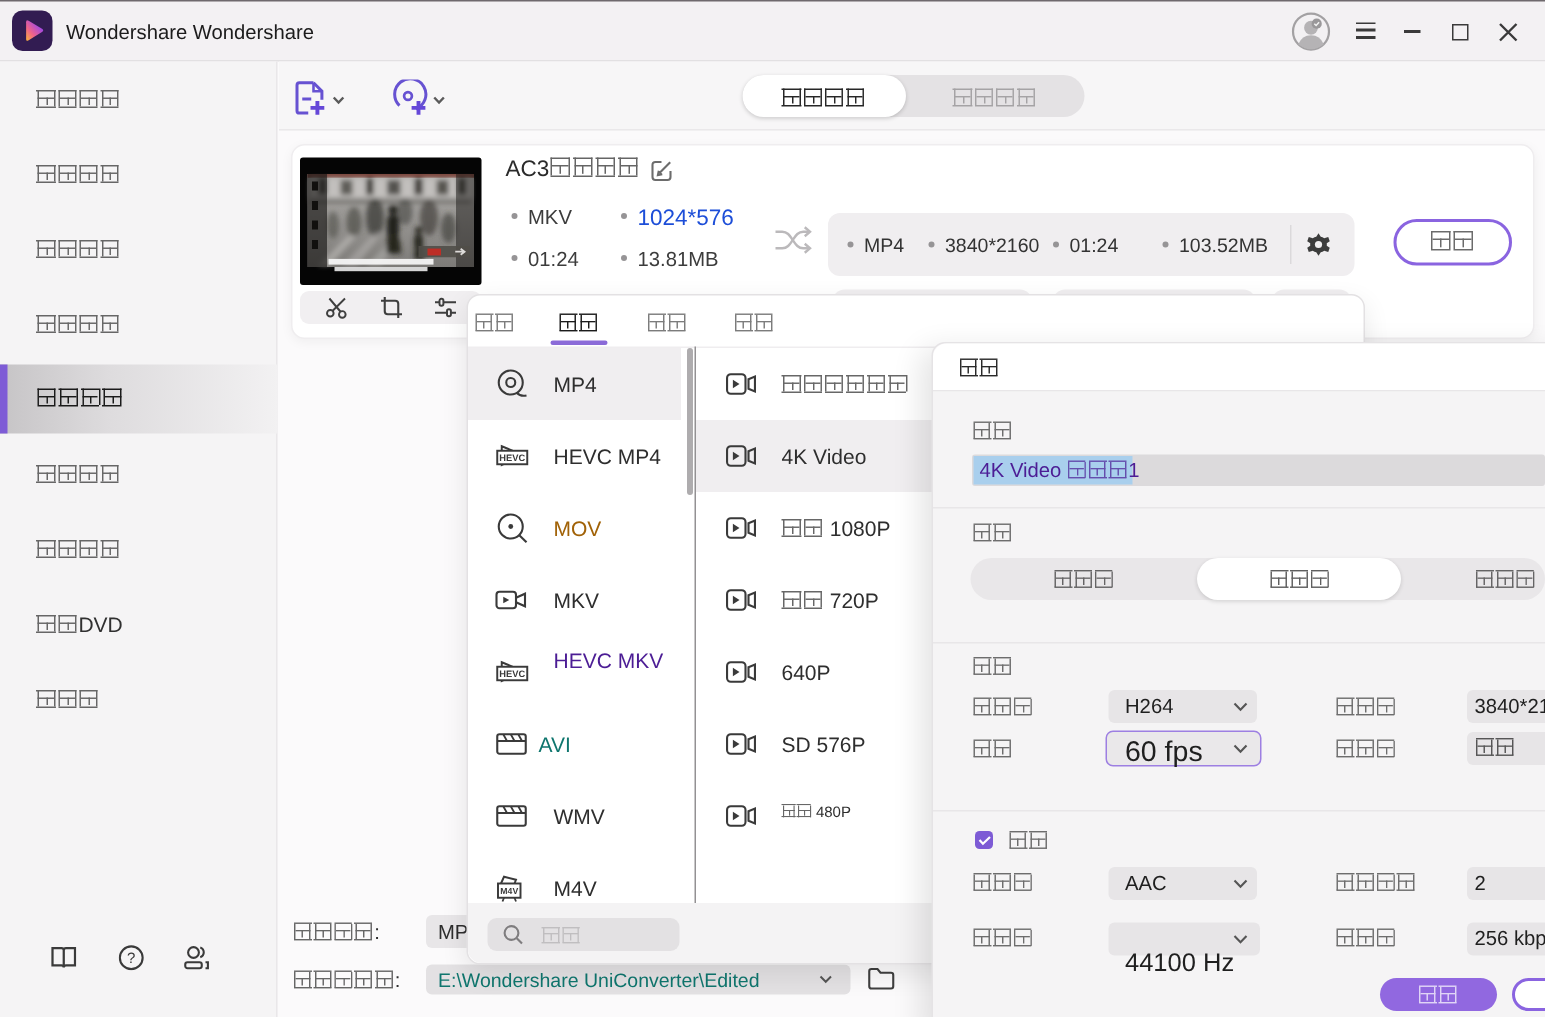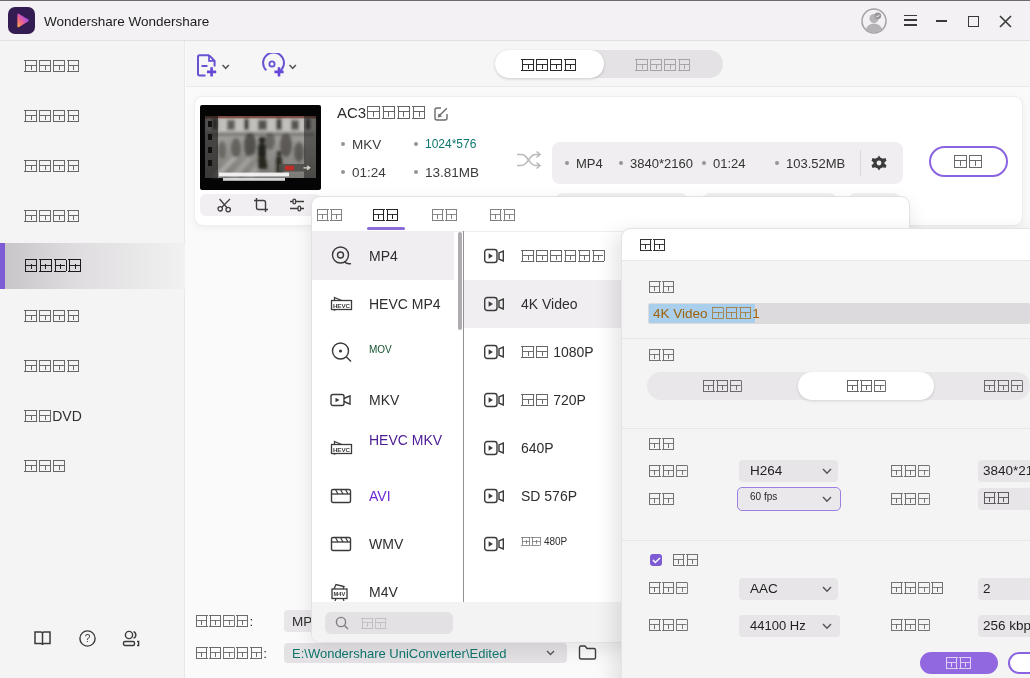--- a/index.html
+++ b/index.html
@@ -179,21 +179,21 @@
 
 <div class="t" style="left:337px;top:104px;font-size:15px;color:#2b2b2b">AC3<i class="c"></i><i class="c"></i><i class="c"></i><i class="c"></i></div>
 <svg class="abs" style="left:433px;top:105px" width="17" height="17" viewBox="0 0 17 17">
     <path d="M8 3 H4 Q2 3 2 5 V13 Q2 15 4 15 H12 Q14 15 14 13 V9" fill="none" stroke="#6c6c6c" stroke-width="1.4"></path>
     <path d="M6.5 10.5 L13.8 3.2 M6.2 8.8 l-0.6 2.9 2.9-.6" fill="none" stroke="#6c6c6c" stroke-width="1.4"></path>
   </svg>
 
 <div class="dot" style="left:341px;top:142px"></div>
 <div class="t" style="left:352px;top:137px;font-size:13.5px;color:#3c3c3c">MKV</div>
 <div class="dot" style="left:414px;top:142px"></div>
-<div class="t" style="left:425px;top:137px;font-size:12px;color:#0f766e">1024*576</div>
+<div class="t" style="left:425px;top:137px;font-size:15px;color:#1d4ed8">1024*576</div>
 <div class="dot" style="left:341px;top:170px"></div>
 <div class="t" style="left:352px;top:165px;font-size:13.5px;color:#3c3c3c">01:24</div>
 <div class="dot" style="left:414px;top:170px"></div>
 <div class="t" style="left:425px;top:165px;font-size:13.5px;color:#3c3c3c">13.81MB</div>
 
 <svg class="abs" style="left:516px;top:150px" width="26" height="20" viewBox="0 0 26 20">
     <path d="M1 4.5 h4.5 c3.5 0 5 2.5 7 5.5 c2 3 3.5 5.5 7 5.5 h4" fill="none" stroke="#bbb9bb" stroke-width="1.6"></path>
     <path d="M1 15.5 h4.5 c3.5 0 5 -2.5 7 -5.5 c2 -3 3.5 -5.5 7 -5.5 h4" fill="none" stroke="#bbb9bb" stroke-width="1.6"></path>
     <path d="M20.5 1.5 l3.5 3 -3.5 3 M20.5 12.5 l3.5 3 -3.5 3" fill="none" stroke="#bbb9bb" stroke-width="1.6"></path>
   </svg>
@@ -258,39 +258,39 @@
     <path d="M4.5 4.5 L19 10.5 L4.5 17 Z" fill="none" stroke="#3a3a3a" stroke-width="1.3"></path>
     <rect x="1.5" y="7.5" width="20" height="9" fill="#fff" stroke="#3a3a3a" stroke-width="1.3"></rect>
     <text x="11.5" y="14.6" font-size="6.2" text-anchor="middle" fill="#3a3a3a" font-family="Liberation Sans" font-weight="bold">HEVC</text>
   </svg>
 <div class="t" style="left:369px;top:296px;font-size:14px;color:#2e2e2e">HEVC MP4</div>
 <svg class="abs" style="left:330px;top:341px" width="22" height="22" viewBox="0 0 22 22">
     <circle cx="10.5" cy="10" r="8" fill="none" stroke="#3a3a3a" stroke-width="1.4"></circle>
     <circle cx="10.5" cy="10" r="1.6" fill="#3a3a3a"></circle>
     <path d="M16.2 15.8 L21 20.5" fill="none" stroke="#3a3a3a" stroke-width="1.4"></path>
   </svg>
-<div class="t" style="left:369px;top:344px;font-size:10px;color:#14532d">MOV</div>
+<div class="t" style="left:369px;top:344px;font-size:14px;color:#a16207">MOV</div>
 <svg class="abs" style="left:330px;top:389px" width="22" height="22" viewBox="0 0 22 22">
     <rect x="1" y="5.5" width="13" height="11" rx="2" fill="none" stroke="#3a3a3a" stroke-width="1.4"></rect>
     <path d="M14 9.5 L20 6.8 V15.2 L14 12.5" fill="none" stroke="#3a3a3a" stroke-width="1.4"></path>
     <path d="M5.5 8.8 L9.5 11 L5.5 13.2 Z" fill="#3a3a3a"></path>
   </svg>
 <div class="t" style="left:369px;top:392px;font-size:14px;color:#2e2e2e">MKV</div>
 <svg class="abs" style="left:330px;top:437px" width="24" height="22" viewBox="0 0 24 22">
     <path d="M4.5 4.5 L19 10.5 L4.5 17 Z" fill="none" stroke="#3a3a3a" stroke-width="1.3"></path>
     <rect x="1.5" y="7.5" width="20" height="9" fill="#fff" stroke="#3a3a3a" stroke-width="1.3"></rect>
     <text x="11.5" y="14.6" font-size="6.2" text-anchor="middle" fill="#3a3a3a" font-family="Liberation Sans" font-weight="bold">HEVC</text>
   </svg>
 <div class="t" style="left:369px;top:432px;font-size:14px;color:#4c1d95">HEVC MKV</div>
 <svg class="abs" style="left:330px;top:485px" width="22" height="22" viewBox="0 0 22 22">
     <rect x="1.5" y="4.5" width="19" height="13" rx="1.5" fill="none" stroke="#3a3a3a" stroke-width="1.4"></rect>
     <path d="M1.5 9 H20.5" stroke="#3a3a3a" stroke-width="1.3"></path>
     <path d="M5.5 4.5 L8 9 M10.5 4.5 L13 9 M15.5 4.5 L18 9" stroke="#3a3a3a" stroke-width="1.2"></path>
   </svg>
-<div class="t" style="left:369px;top:488px;font-size:14px;color:#6d28d9">AVI</div>
+<div class="t" style="left:359px;top:488px;font-size:14px;color:#0f766e">AVI</div>
 <svg class="abs" style="left:330px;top:533px" width="22" height="22" viewBox="0 0 22 22">
     <rect x="1.5" y="4.5" width="19" height="13" rx="1.5" fill="none" stroke="#3a3a3a" stroke-width="1.4"></rect>
     <path d="M1.5 9 H20.5" stroke="#3a3a3a" stroke-width="1.3"></path>
     <path d="M5.5 4.5 L8 9 M10.5 4.5 L13 9 M15.5 4.5 L18 9" stroke="#3a3a3a" stroke-width="1.2"></path>
   </svg>
 <div class="t" style="left:369px;top:536px;font-size:14px;color:#2e2e2e">WMV</div>
 <svg class="abs" style="left:330px;top:581px" width="22" height="22" viewBox="0 0 22 22">
     <path d="M4 8 L6 3.5 L14 5.5 L13 8" fill="none" stroke="#3a3a3a" stroke-width="1.3"></path>
     <rect x="2" y="8" width="15" height="9.5" fill="#fff" stroke="#3a3a3a" stroke-width="1.3"></rect>
     <text x="9.5" y="15.3" font-size="5.8" text-anchor="middle" fill="#3a3a3a" font-family="Liberation Sans" font-weight="bold">M4V</text>
@@ -347,42 +347,42 @@
     <path d="M9.5 9.5 L13 13" stroke="#7f7d7f" stroke-width="1.4"></path>
   </svg>
 <div class="t" style="left:361px;top:616px;font-size:13px;color:#b3b1b3"><i class="c"></i><i class="c"></i></div>
 
 <div class="abs" style="left:621px;top:228px;width:420px;height:460px;background:#f5f4f5;border:1px solid #e5e3e5;border-radius:9px 0 0 0;box-shadow:-7px 5px 20px rgba(0,0,0,.11)"></div>
 <div class="abs" style="left:622px;top:229px;width:408px;height:32px;background:#fff;border-radius:9px 0 0 0;border-bottom:1px solid #e8e6e8"></div>
 <div class="t b" style="left:639px;top:238px;font-size:13.5px;color:#1f1f1f;font-weight:bold"><i class="c"></i><i class="c"></i></div>
 <div class="t" style="left:648px;top:280px;font-size:13.5px;color:#3a3a3a"><i class="c"></i><i class="c"></i></div>
 <div class="abs" style="left:648px;top:303px;width:382px;height:21px;background:#dcdadc;border-radius:2px"></div>
 <div class="abs" style="left:649px;top:304px;width:106px;height:19px;background:#a9cfed"></div>
-<div class="t" style="left:653px;top:306px;font-size:13.5px;color:#a16207">4K Video <i class="c"></i><i class="c"></i><i class="c"></i>1</div>
+<div class="t" style="left:653px;top:306px;font-size:13.5px;color:#4c1d95">4K Video <i class="c"></i><i class="c"></i><i class="c"></i>1</div>
 <div class="abs" style="left:622px;top:338px;width:408px;height:1px;background:#e8e6e8"></div>
 <div class="t" style="left:648px;top:348px;font-size:13.5px;color:#3a3a3a"><i class="c"></i><i class="c"></i></div>
 <div class="abs" style="left:647px;top:372px;width:383px;height:28px;border-radius:14px;background:#e9e7e9"></div>
 <div class="abs" style="left:798px;top:372px;width:136px;height:28px;border-radius:14px;background:#fff;box-shadow:0 1px 3px rgba(0,0,0,.14)"></div>
 <div class="t" style="left:702px;top:379px;font-size:13.5px;color:#333"><i class="c"></i><i class="c"></i><i class="c"></i></div>
 <div class="t" style="left:846px;top:379px;font-size:13.5px;color:#222"><i class="c"></i><i class="c"></i><i class="c"></i></div>
 <div class="t" style="left:983px;top:379px;font-size:13.5px;color:#333"><i class="c"></i><i class="c"></i><i class="c"></i></div>
 <div class="abs" style="left:622px;top:428px;width:408px;height:1px;background:#e8e6e8"></div>
 <div class="t" style="left:648px;top:437px;font-size:13.5px;color:#3a3a3a"><i class="c"></i><i class="c"></i></div>
 <div class="t" style="left:648px;top:464px;font-size:13.5px;color:#3a3a3a"><i class="c"></i><i class="c"></i><i class="c"></i></div>
 <div class="abs" style="left:739px;top:460px;width:99px;height:22px;border-radius:4px;background:#e7e5e7"></div>
 <div class="t" style="left:750px;top:463px;font-size:13.5px;color:#1f1f1f">H264</div>
 <svg class="abs" style="left:822px;top:468px" width="10" height="7" viewBox="0 0 10 7">
     <path d="M1 1 l4 4.2 L9 1" fill="none" stroke="#555" stroke-width="1.4"></path>
   </svg>
 <div class="t" style="left:890px;top:464px;font-size:13.5px;color:#3a3a3a"><i class="c"></i><i class="c"></i><i class="c"></i></div>
 <div class="abs" style="left:978px;top:460px;width:52px;height:22px;border-radius:4px 0 0 4px;background:#e7e5e7"></div>
 <div class="t" style="left:983px;top:463px;font-size:13.5px;color:#1f1f1f">3840*2160</div>
 <div class="t" style="left:648px;top:492px;font-size:13.5px;color:#3a3a3a"><i class="c"></i><i class="c"></i></div>
 <div class="abs" style="left:737px;top:487px;width:104px;height:24px;border-radius:5px;background:#eae8ea;border:1.5px solid #9d7fe2"></div>
-<div class="t" style="left:750px;top:491px;font-size:10px;color:#1f1f1f">60 fps</div>
+<div class="t" style="left:750px;top:491px;font-size:19px;color:#1f1f1f">60 fps</div>
 <svg class="abs" style="left:822px;top:496px" width="10" height="7" viewBox="0 0 10 7">
     <path d="M1 1 l4 4.2 L9 1" fill="none" stroke="#555" stroke-width="1.4"></path>
   </svg>
 <div class="t" style="left:890px;top:492px;font-size:13.5px;color:#3a3a3a"><i class="c"></i><i class="c"></i><i class="c"></i></div>
 <div class="abs" style="left:978px;top:488px;width:52px;height:22px;border-radius:4px 0 0 4px;background:#e7e5e7"></div>
 <div class="t" style="left:983px;top:491px;font-size:13.5px;color:#1f1f1f"><i class="c"></i><i class="c"></i></div>
 <div class="abs" style="left:622px;top:540px;width:408px;height:1px;background:#e8e6e8"></div>
 <div class="abs" style="left:650px;top:554px;width:12px;height:12px;border-radius:3px;background:#7d5bd5"></div>
 <svg class="abs" style="left:652px;top:557px" width="9" height="7" viewBox="0 0 9 7">
     <path d="M1 3 l2.3 2.5 L8 1" fill="none" stroke="#fff" stroke-width="1.5"></path>
@@ -392,21 +392,21 @@
 <div class="abs" style="left:739px;top:578px;width:99px;height:22px;border-radius:4px;background:#e7e5e7"></div>
 <div class="t" style="left:750px;top:581px;font-size:13.5px;color:#1f1f1f">AAC</div>
 <svg class="abs" style="left:822px;top:586px" width="10" height="7" viewBox="0 0 10 7">
     <path d="M1 1 l4 4.2 L9 1" fill="none" stroke="#555" stroke-width="1.4"></path>
   </svg>
 <div class="t" style="left:890px;top:581px;font-size:13.5px;color:#3a3a3a"><i class="c"></i><i class="c"></i><i class="c"></i><i class="c"></i></div>
 <div class="abs" style="left:978px;top:578px;width:52px;height:22px;border-radius:4px 0 0 4px;background:#e7e5e7"></div>
 <div class="t" style="left:983px;top:581px;font-size:13.5px;color:#1f1f1f">2</div>
 <div class="t" style="left:648px;top:618px;font-size:13.5px;color:#3a3a3a"><i class="c"></i><i class="c"></i><i class="c"></i></div>
 <div class="abs" style="left:739px;top:615px;width:101px;height:22px;border-radius:4px;background:#e7e5e7"></div>
-<div class="t" style="left:750px;top:618px;font-size:13px;color:#1f1f1f">44100 Hz</div>
+<div class="t" style="left:750px;top:632px;font-size:17px;color:#1f1f1f">44100 Hz</div>
 <svg class="abs" style="left:822px;top:623px" width="10" height="7" viewBox="0 0 10 7">
     <path d="M1 1 l4 4.2 L9 1" fill="none" stroke="#555" stroke-width="1.4"></path>
   </svg>
 <div class="t" style="left:890px;top:618px;font-size:13.5px;color:#3a3a3a"><i class="c"></i><i class="c"></i><i class="c"></i></div>
 <div class="abs" style="left:978px;top:615px;width:52px;height:22px;border-radius:4px 0 0 4px;background:#e7e5e7"></div>
 <div class="t" style="left:983px;top:618px;font-size:13.5px;color:#1f1f1f">256 kbps</div>
 <div class="abs" style="left:920px;top:652px;width:78px;height:22px;border-radius:11px;background:#9168e0"></div>
 <div class="t" style="left:945px;top:656px;font-size:13.5px;color:#fff"><i class="c"></i><i class="c"></i></div>
 <div class="abs" style="left:1008px;top:652px;width:40px;height:22px;border-radius:11px;background:#fff;border:2px solid #8a64e0"></div>
 

